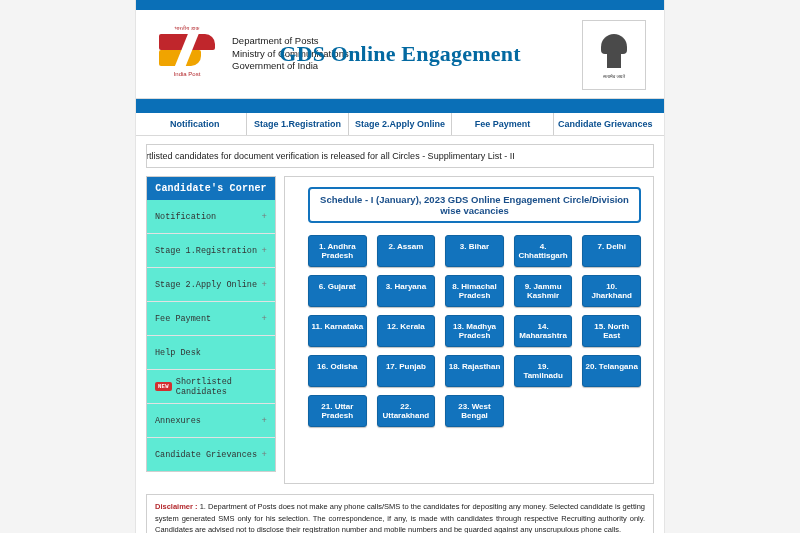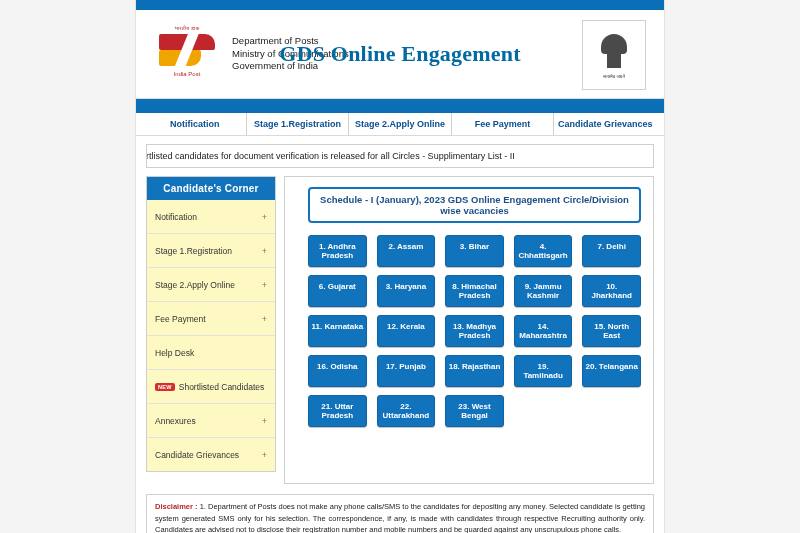--- a/index.html
+++ b/index.html
@@ -84,21 +84,21 @@
     display:flex;align-items:center;background:#fff;overflow:hidden;
   }
   .marquee-text{
     font-size:9px;color:#1a1a1a;white-space:nowrap;margin-left:-6px;
   }
   
   .content{
     display:flex;padding:8px 10px 0 10px;gap:8px;align-items:flex-start;
   }
   .sidebar{
-    width:128px;border:1px solid #cfcfcf;background:#fef9c3;
+    width:128px;border:1px solid #cfcfcf;background:#5eead4;font-family:Liberation Mono, monospace;
   }
   .sidebar-head{
     background:#1273bd;color:#fff;font-size:10px;font-weight:bold;
     text-align:center;padding:6px 0;letter-spacing:.2px;
   }
   .side-item{
     height:33px;display:flex;align-items:center;justify-content:space-between;
     padding:0 8px;border-bottom:1px solid #e2e2e2;font-size:8.5px;color:#333;
     cursor:pointer;
   }

